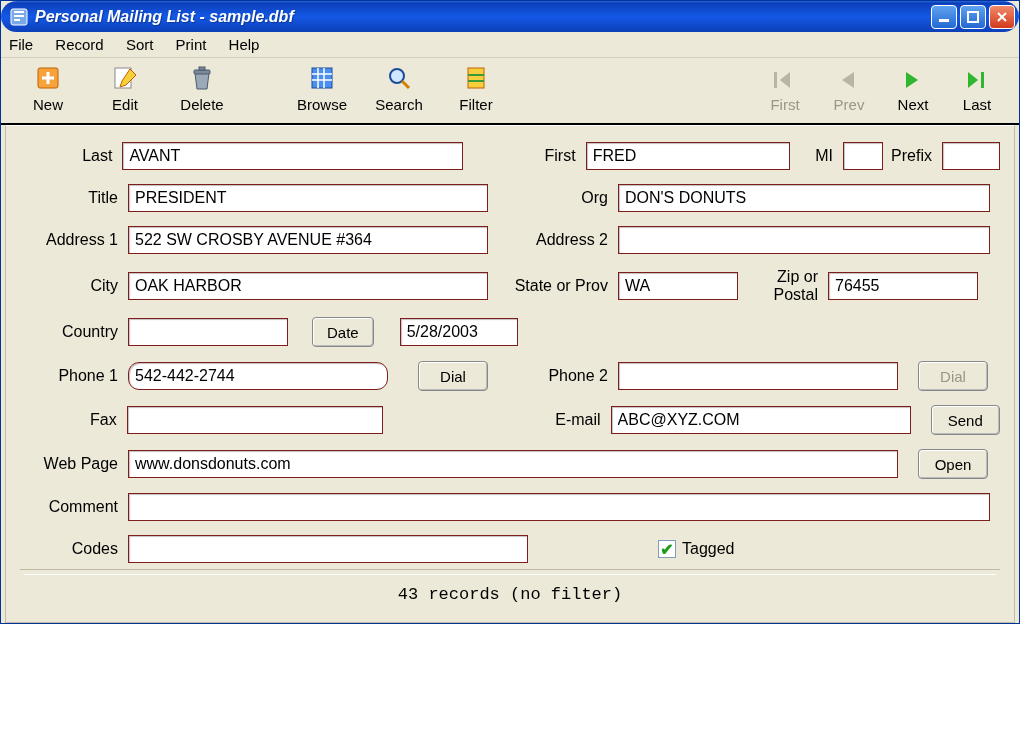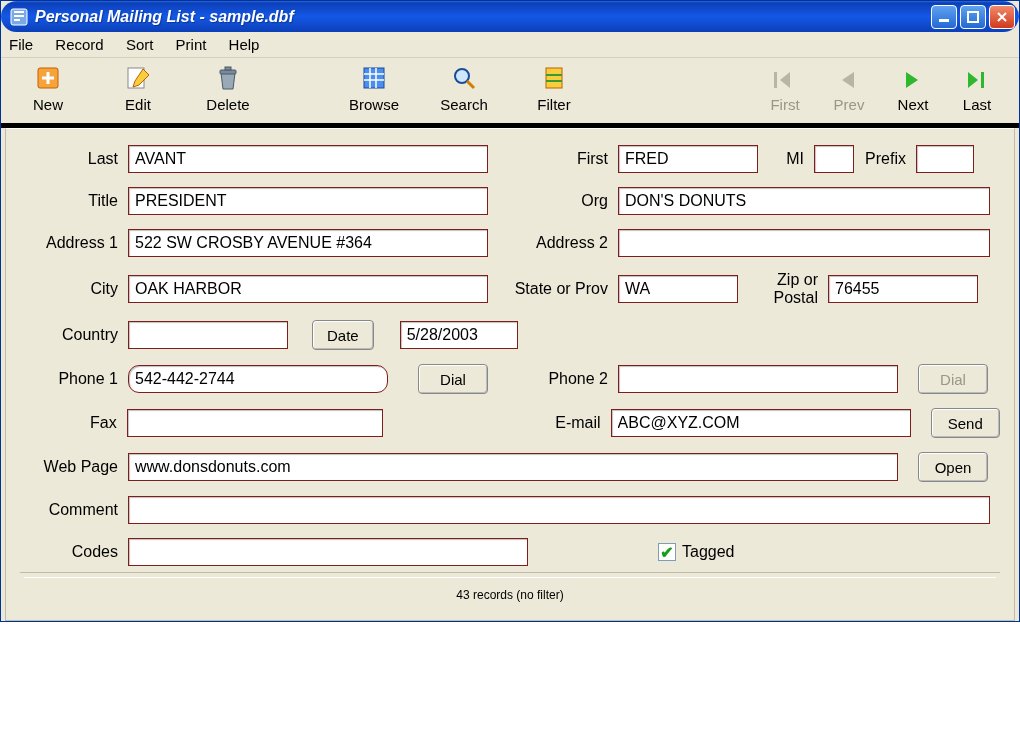--- a/index.html
+++ b/index.html
@@ -7,39 +7,39 @@
   .window { width:1020px; border:1px solid #003399; background:#ece9d8; }
   .titlebar { background: linear-gradient(to bottom,#2a6ae0 0%,#0c3fb8 6%,#1458e6 50%,#0c3fb8 100%); height:31px; display:flex; align-items:center; padding:0 4px; color:#fff;border-radius:16px; }
   .titlebar .app-icon { width:20px; height:20px; margin:0 6px 0 4px; display:flex; align-items:center; justify-content:center; }
   .titlebar .title { font-weight:bold; font-size:16px; font-style:italic; flex:1; text-shadow:1px 1px 1px rgba(0,0,0,.3); }
   .winbtns { display:flex; gap:3px; }
   .winbtn { width:26px; height:24px; border:1px solid #fff; border-radius:4px; display:flex; align-items:center; justify-content:center; font-weight:bold; color:#fff; font-size:14px; }
   .winbtn.min,.winbtn.max { background:linear-gradient(to bottom,#5ea2f0,#2368d2); }
   .winbtn.close { background:linear-gradient(to bottom,#f08a6a,#d23a1e); }
   .menubar { background:#ece9d8; padding:4px 8px; font-size:15px; border-bottom:1px solid #d4d0c0; }
   .menubar span { margin-right:18px; cursor:default; }
-  .toolbar { background:#ece9d8; padding:6px 10px 10px; display:flex; align-items:flex-end; gap:16px; border-bottom:5px solid #000000; position:relative; }
+  .toolbar { background:#ece9d8; padding:6px 10px 10px; display:flex; align-items:flex-end; gap:3px; border-bottom:2px solid #000000; position:relative; }
   .tbtn { display:flex; flex-direction:column; align-items:center; width:74px; cursor:default; font-size:15px; }
   .tbtn .icon { width:28px; height:28px; margin-bottom:4px; display:flex; align-items:center; justify-content:center; }
   .tb-spacer { flex:1; }
   .navbtns { display:flex; gap:0; }
   .navbtn { display:flex; flex-direction:column; align-items:center; width:64px; cursor:default; font-size:15px; }
   .navbtn .icon { width:26px; height:22px; margin-bottom:4px; }
   .navbtn.disabled { color:#9a978a; }
   .panel { background:#ece9d8; border:1px solid #c0bba6; border-top:1px solid #fff; margin:0 4px 0 4px; padding:16px 14px 8px; }
   .row { display:flex; align-items:center; margin-bottom:14px; }
   .lbl { width:108px; text-align:right; padding-right:10px; font-size:16px; }
   .lbl2 { text-align:right; padding-right:10px; font-size:16px; }
   input[type=text] { background:#fff; border:1px solid #7f1d1d; height:28px; padding:2px 6px; font-size:16px; font-family:Liberation Sans, sans-serif; }
   .sunken { box-shadow: inset 1px 1px 1px rgba(0,0,0,.25); }
   .btn { background:#ece9d8; border:1px solid #888; border-radius:4px; height:30px; padding:0 14px; font-size:15px; box-shadow:inset 1px 1px 0 #fff, inset -1px -1px 0 #bbb; cursor:default; }
   .btn.disabled { color:#9a978a; }
   .chk { display:flex; align-items:center; gap:6px; font-size:16px; }
   .chkbox { width:18px; height:18px; border:1px solid #7f9db9; background:#fff; display:flex; align-items:center; justify-content:center; color:#1a9c1a; font-weight:bold; font-size:16px; }
-  .statusbar { background:#ece9d8; border-top:1px solid #fff; padding:10px 0; text-align:center; font-size:12px; margin:4px 4px 0; }
+  .statusbar { background:#ece9d8; border-top:1px solid #fff; padding:10px 0; text-align:center; font-size:17px; margin:4px 4px 0;font-family:Liberation Mono, monospace; }
   .sep { border-top:1px solid #c0bba6; margin:6px 0 0; }
   svg { display:block; }
 </style>
 </head>
 <body>
 
 <div class="window">
 
   <div class="titlebar">
     <div class="app-icon">
@@ -173,21 +173,21 @@
       </div>
     </div>
   </div>
 
   <div class="panel">
 
     <div class="row">
       <div class="lbl">Last</div>
       <input type="text" class="sunken" style="width: 360px;" value="AVANT">
       <div class="lbl2" style="width:130px">First</div>
-      <input type="text" class="sunken" style="width: 140px;" value="FRED">
+      <input type="text" class="sunken" style="width: 204px;" value="FRED">
       <div class="lbl2" style="width:56px">MI</div>
       <input type="text" class="sunken" style="width: 40px;" value="">
       <div class="lbl2" style="width:62px">Prefix</div>
       <input type="text" class="sunken" style="width: 58px;" value="">
     </div>
 
     <div class="row">
       <div class="lbl">Title</div>
       <input type="text" class="sunken" style="width: 360px;" value="PRESIDENT">
       <div class="lbl2" style="width:130px">Org</div>

